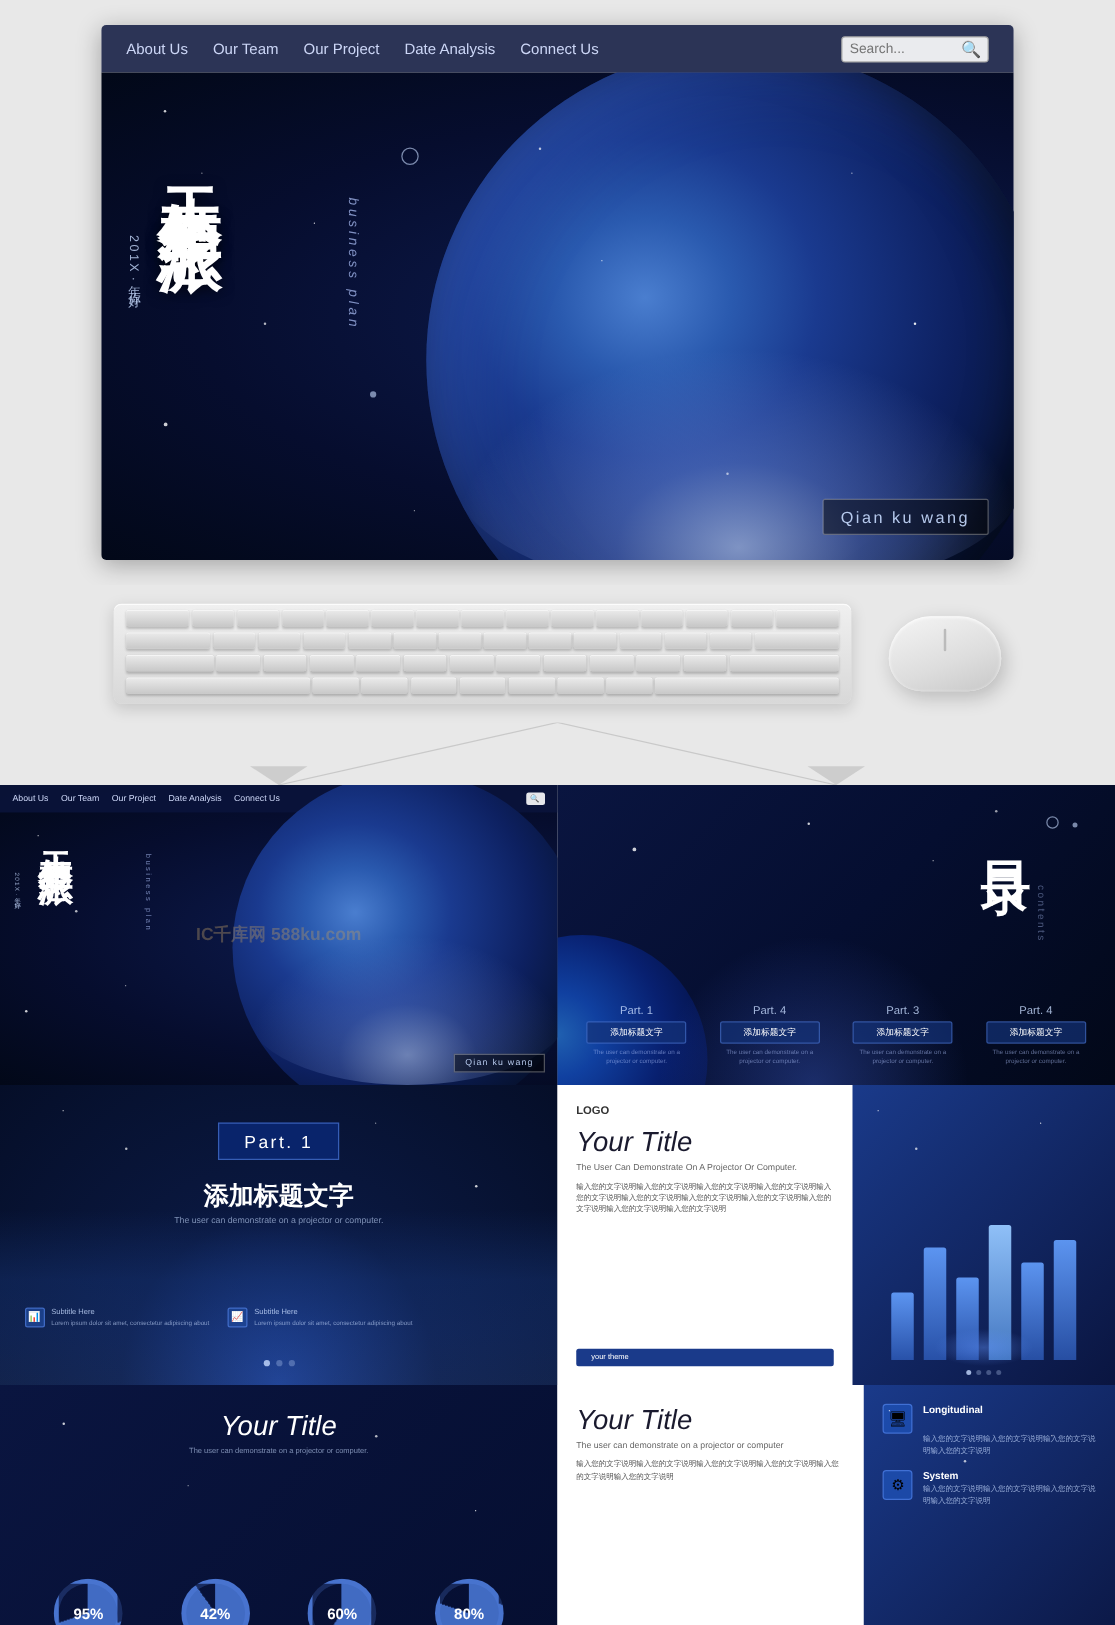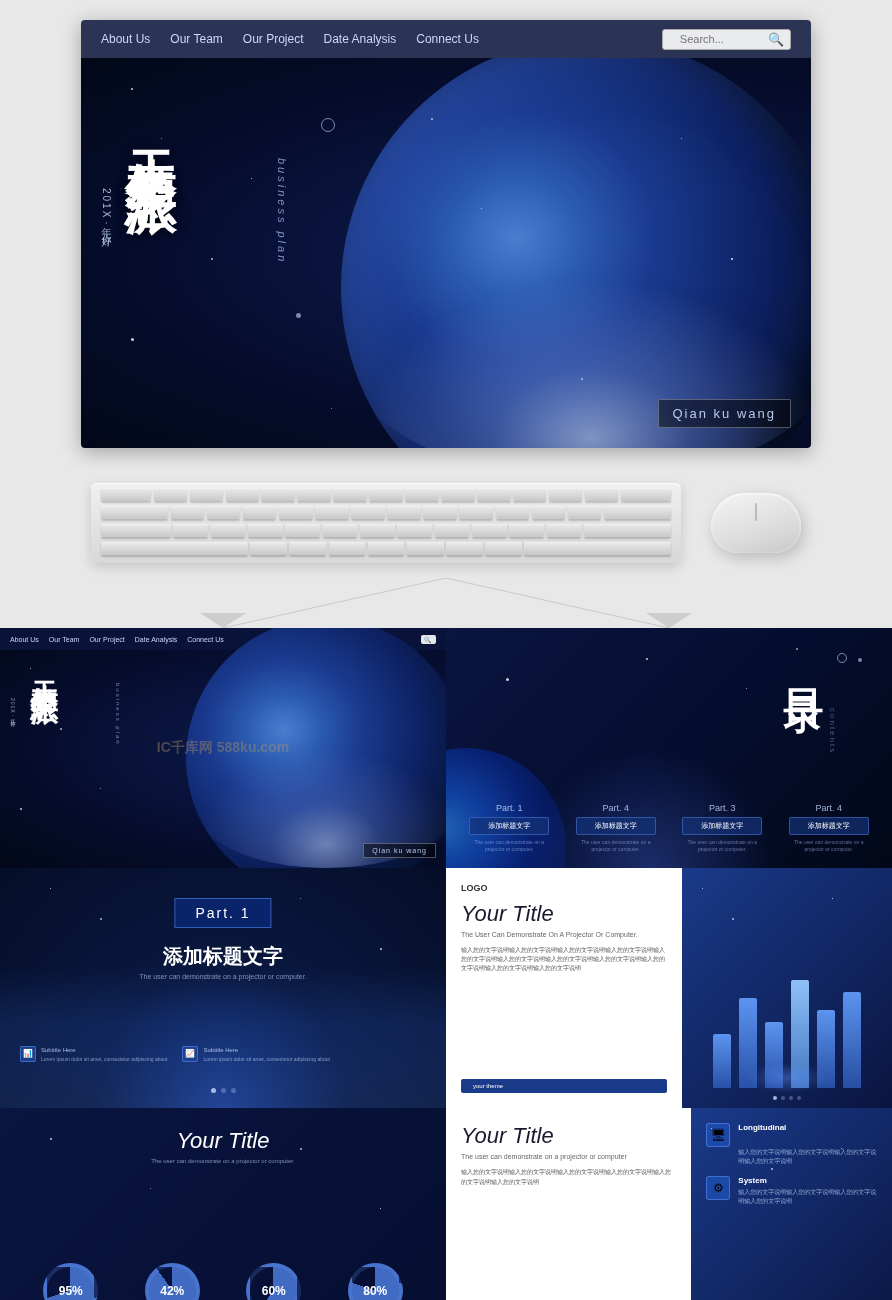--- a/index.html
+++ b/index.html
@@ -34,21 +34,20 @@
       white-space: nowrap;
     }
     .hero-nav-search {
       margin-left: auto;
       display: flex;
       align-items: center;
       border: 1px solid #aaa;
       border-radius: 3px;
       overflow: hidden;
       background: rgba(255,255,255,0.9);
-      padding-left: 11px;
     }
     .hero-nav-search input {
       border: none;
       outline: none;
       padding: 2px 6px;
       font-size: 11px;
       width: 90px;
       background: transparent;
     }
     .hero-nav-search button {

